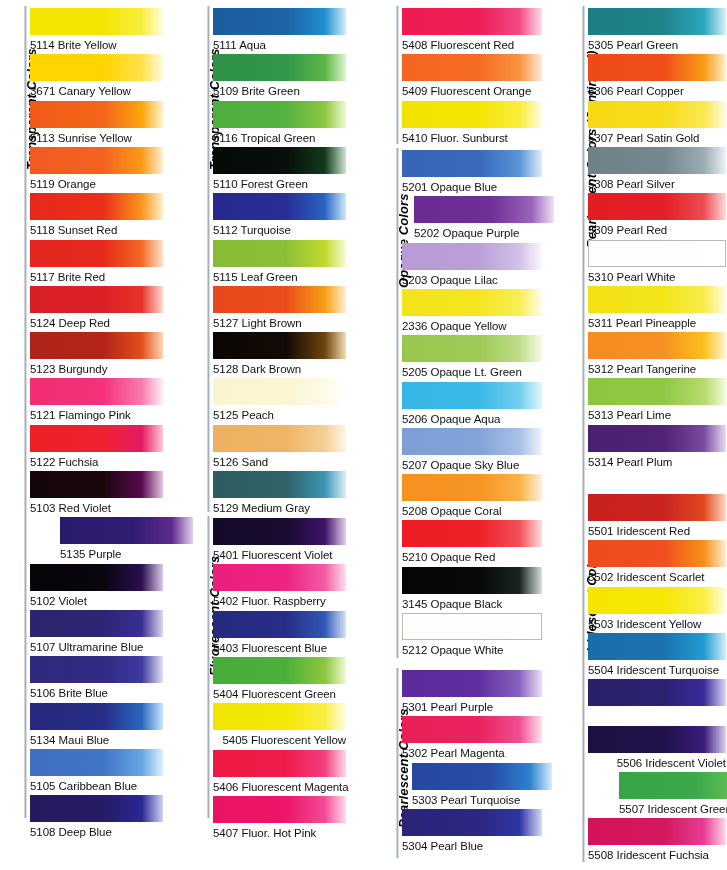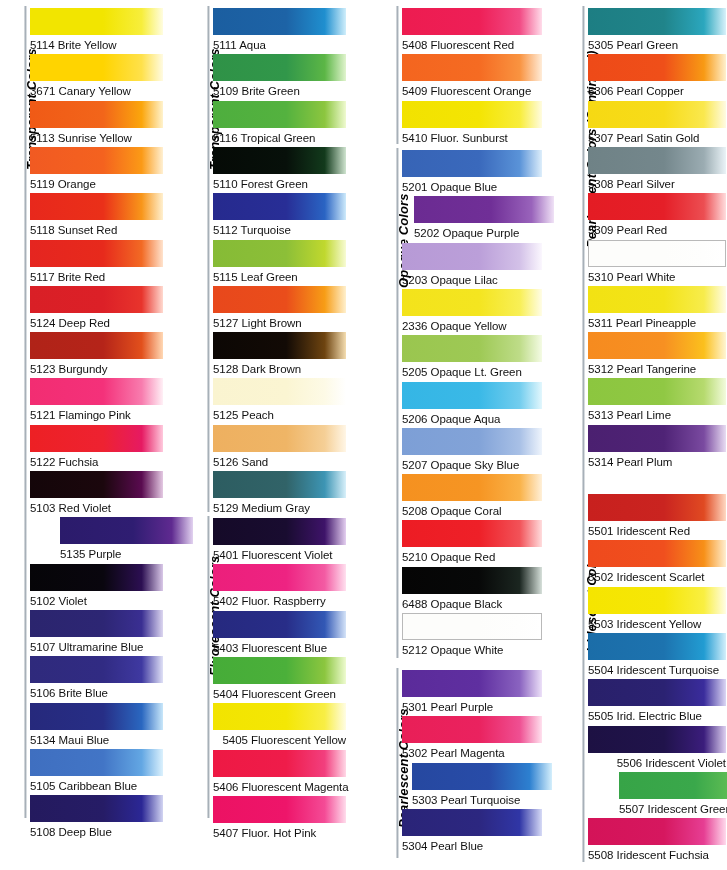--- a/index.html
+++ b/index.html
@@ -295,21 +295,21 @@
       <div class="swatch-row" style="left: 30px; width: 140px; top: 474.1px;">
         <div class="swatch" style="background: linear-gradient(to right, rgb(245, 145, 32) 0%, rgb(246, 149, 35) 55%, rgb(250, 178, 72) 84%, rgb(255, 240, 216) 100%);"></div>
         <div class="swatch-label">5208 Opaque Coral</div>
       </div>
       <div class="swatch-row" style="left: 30px; width: 140px; top: 520.4px;">
         <div class="swatch" style="background: linear-gradient(to right, rgb(237, 28, 36) 0%, rgb(238, 32, 40) 55%, rgb(242, 82, 88) 84%, rgb(255, 220, 221) 100%);"></div>
         <div class="swatch-label">5210 Opaque Red</div>
       </div>
       <div class="swatch-row" style="left: 30px; width: 140px; top: 566.7px;">
         <div class="swatch" style="background: linear-gradient(to right, rgb(5, 5, 5) 0%, rgb(7, 8, 8) 55%, rgb(27, 38, 32) 84%, rgb(214, 224, 218) 100%);"></div>
-        <div class="swatch-label">6488 Opaque Black</div>
+        <div class="swatch-label">3145 Opaque Black</div>
       </div>
       <div class="swatch-row" style="left: 30px; width: 140px; top: 613px;">
         <div class="swatch bordered" style="background: linear-gradient(to right, rgb(253, 253, 251) 0%, rgb(253, 253, 251) 55%, rgb(254, 254, 253) 84%, rgb(255, 255, 255) 100%);"></div>
         <div class="swatch-label">5212 Opaque White</div>
       </div>
       <div class="group-rule" style="left: 24px; top: 668px; height: 190px;"></div>
       <div class="section-caption" style="top: 668px; height: 160px;">
         <span style="top: 160px;">Pearlescent Colors</span>
       </div>
       <div class="swatch-row" style="left: 30px; width: 140px; top: 670px;">
@@ -389,21 +389,20 @@
       <div class="swatch-row" style="left: 28px; width: 138px; top: 586.6px;">
         <div class="swatch" style="background: linear-gradient(to right, rgb(245, 229, 0) 0%, rgb(246, 231, 7) 55%, rgb(249, 239, 66) 84%, rgb(255, 253, 228) 100%);"></div>
         <div class="swatch-label">5503 Iridescent Yellow</div>
       </div>
       <div class="swatch-row" style="left: 28px; width: 138px; top: 632.9px;">
         <div class="swatch" style="background: linear-gradient(to right, rgb(27, 109, 168) 0%, rgb(29, 115, 175) 55%, rgb(34, 156, 210) 84%, rgb(210, 239, 251) 100%);"></div>
         <div class="swatch-label">5504 Iridescent Turquoise</div>
       </div>
       <div class="swatch-row" style="left: 28px; width: 138px; top: 679.2px;">
         <div class="swatch" style="background: linear-gradient(to right, rgb(41, 32, 106) 0%, rgb(43, 34, 114) 55%, rgb(58, 44, 156) 84%, rgb(219, 214, 244) 100%);"></div>
-        <div class="swatch-label">5505 Irid. Electric Blue</div>
       </div>
       <div class="swatch-row" style="left: 28px; width: 138px; top: 725.5px; text-align: right;">
         <div class="swatch" style="background: linear-gradient(to right, rgb(29, 17, 67) 0%, rgb(32, 19, 75) 55%, rgb(59, 29, 124) 84%, rgb(221, 208, 240) 100%);"></div>
         <div class="swatch-label">5506 Iridescent Violet</div>
       </div>
       <div class="swatch-row" style="left: 28px; width: 138px; top: 771.8px; margin-left: 31px;">
         <div class="swatch" style="background: linear-gradient(to right, rgb(55, 164, 71) 0%, rgb(58, 168, 75) 55%, rgb(100, 192, 85) 84%, rgb(226, 246, 214) 100%);"></div>
         <div class="swatch-label">5507 Iridescent Green</div>
       </div>
       <div class="swatch-row" style="left: 28px; width: 138px; top: 818.1px;">

